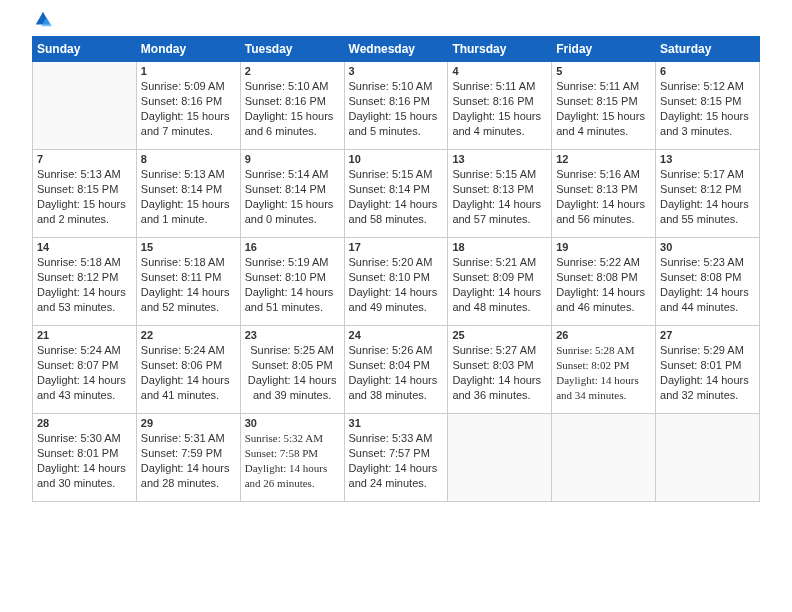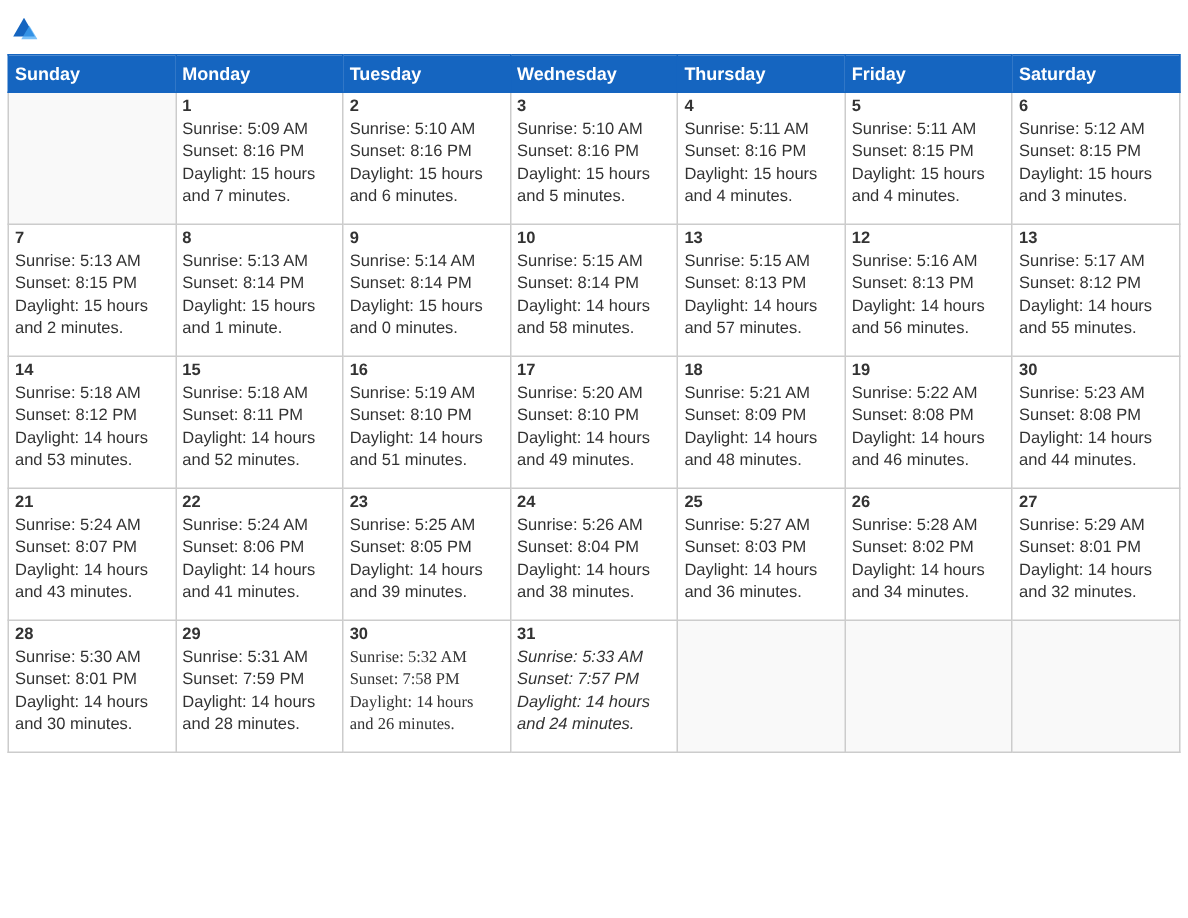--- a/index.html
+++ b/index.html
@@ -6,21 +6,21 @@
     body {
       width: 792px;
       height: 612px;
       font-family: Arial, sans-serif;
       background: #fff;
       overflow: hidden;
     }
     .page {
       width: 792px;
       height: 436px;
-      padding: 10px 5px;
+      padding: 10px 32px;
       display: flex;
       flex-direction: column;
     }
     .header {
       display: flex;
       justify-content: space-between;
       align-items: flex-start;
       margin-bottom: 8px;
     }
     .logo {
@@ -288,42 +288,42 @@
           </td>
           <td>
             <div class="day-num">22</div>
             <div class="day-info" style="white-space: pre-line;">Sunrise: 5:24 AM
 Sunset: 8:06 PM
 Daylight: 14 hours
 and 41 minutes.</div>
           </td>
           <td>
             <div class="day-num">23</div>
-            <div class="day-info" style="white-space: pre-line;">Sunrise: 5:25 AM
+            <div class="day-info" style="white-space: pre-line; text-align: center;">Sunrise: 5:25 AM
 Sunset: 8:05 PM
 Daylight: 14 hours
 and 39 minutes.</div>
           </td>
           <td>
             <div class="day-num">24</div>
             <div class="day-info" style="white-space: pre-line;">Sunrise: 5:26 AM
 Sunset: 8:04 PM
 Daylight: 14 hours
 and 38 minutes.</div>
           </td>
           <td>
             <div class="day-num">25</div>
             <div class="day-info" style="white-space: pre-line;">Sunrise: 5:27 AM
 Sunset: 8:03 PM
 Daylight: 14 hours
 and 36 minutes.</div>
           </td>
           <td>
             <div class="day-num">26</div>
-            <div class="day-info" style="white-space: pre-line;">Sunrise: 5:28 AM
+            <div class="day-info" style="white-space: pre-line; font-family: Liberation Serif, serif;">Sunrise: 5:28 AM
 Sunset: 8:02 PM
 Daylight: 14 hours
 and 34 minutes.</div>
           </td>
           <td>
             <div class="day-num">27</div>
             <div class="day-info" style="white-space: pre-line;">Sunrise: 5:29 AM
 Sunset: 8:01 PM
 Daylight: 14 hours
 and 32 minutes.</div>
@@ -346,21 +346,21 @@
           </td>
           <td>
             <div class="day-num">30</div>
             <div class="day-info" style="white-space: pre-line; font-family: Liberation Serif, serif;">Sunrise: 5:32 AM
 Sunset: 7:58 PM
 Daylight: 14 hours
 and 26 minutes.</div>
           </td>
           <td>
             <div class="day-num">31</div>
-            <div class="day-info" style="white-space: pre-line; font-style: italic;">Sunrise: 5:33 AM
+            <div class="day-info" style="white-space: pre-line;">Sunrise: 5:33 AM
 Sunset: 7:57 PM
 Daylight: 14 hours
 and 24 minutes.</div>
           </td>
           <td class="empty-cell"></td>
           <td class="empty-cell"></td>
           <td class="empty-cell"></td>
         </tr>
       </tbody>
   </table>

